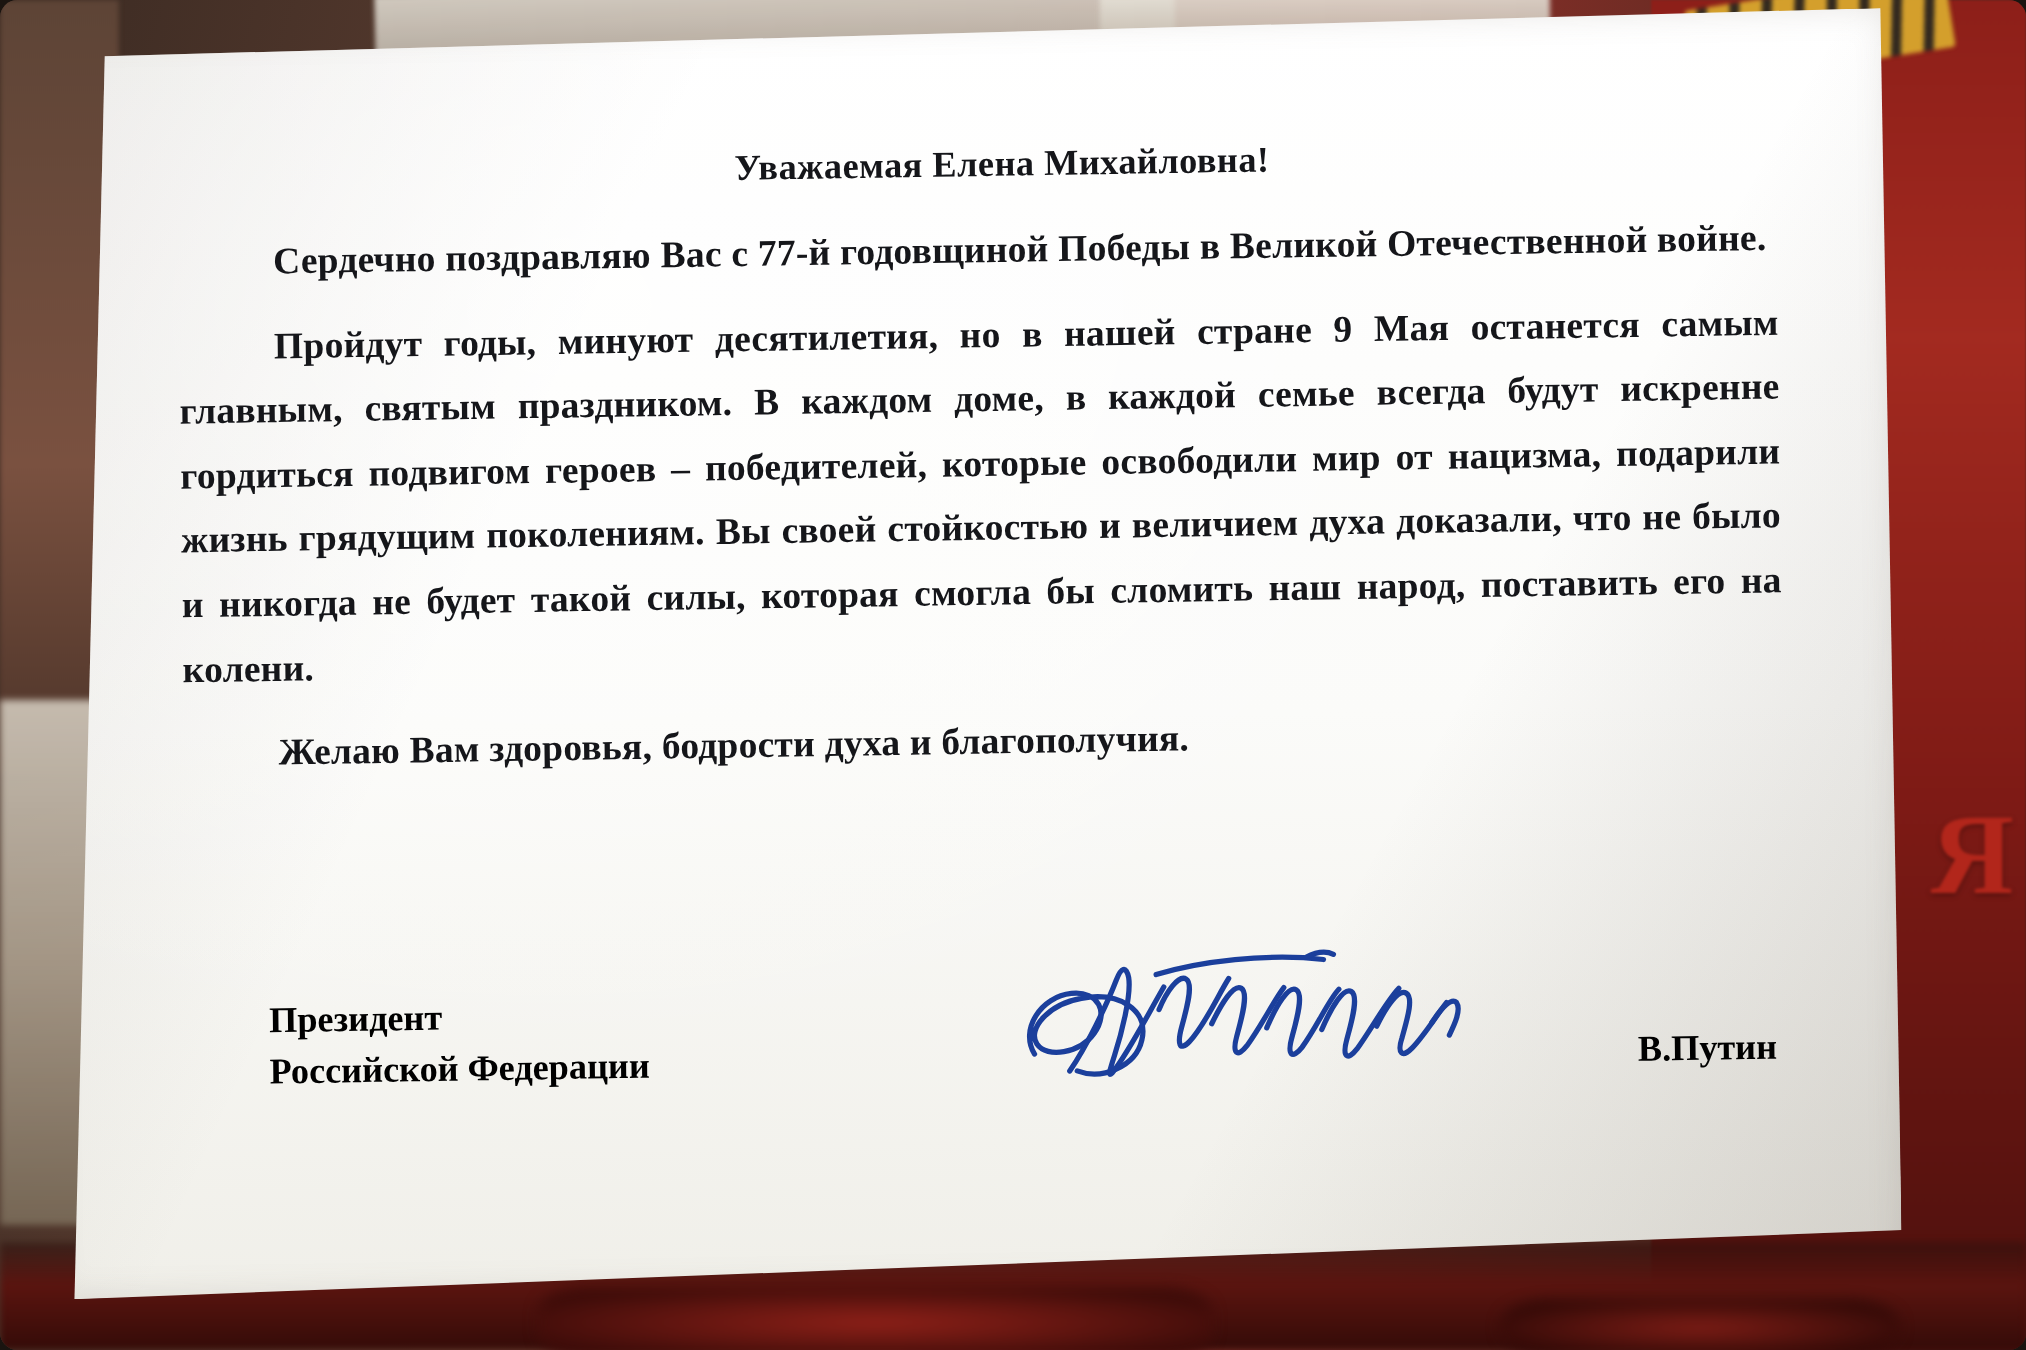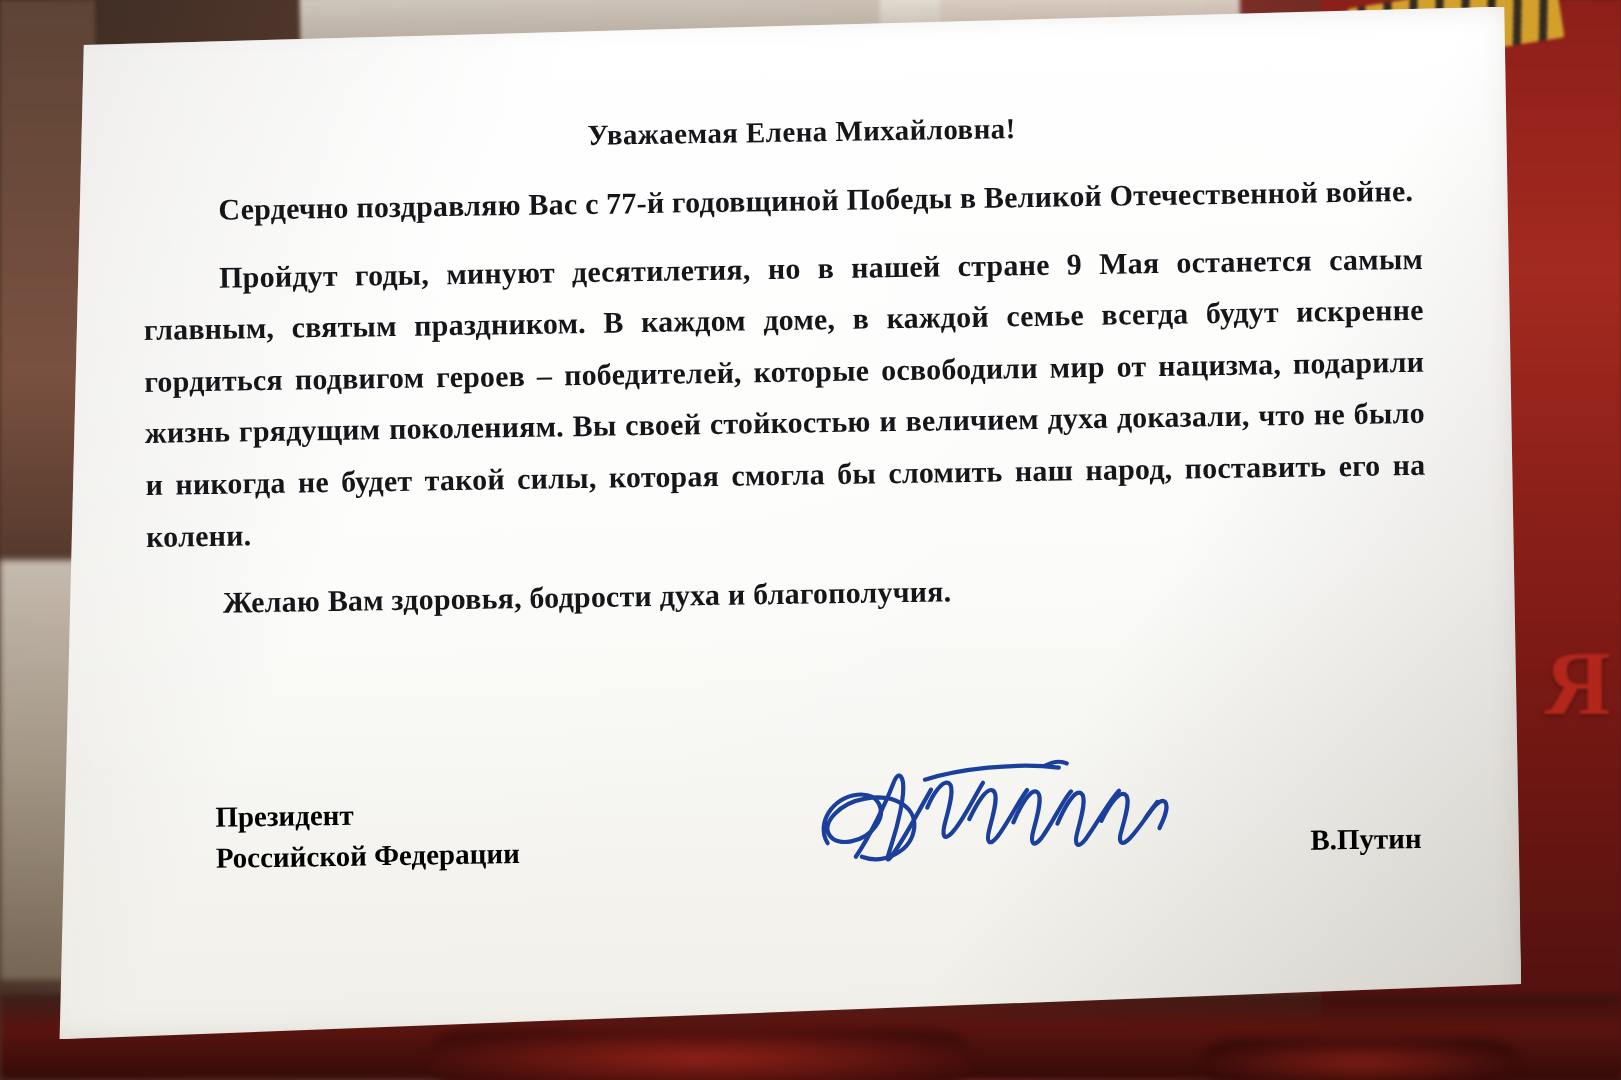--- a/index.html
+++ b/index.html
@@ -12,20 +12,21 @@
   }
 
   
   .photo {
     position: relative;
     width: 1621px;
     height: 1080px;
     background: #2b211c;
     overflow: hidden;
     font-family: "Liberation Serif", serif;
+    border-radius: 14px;
   }
 
   .bg-table {
     position: absolute;
     inset: 0;
     background:
       linear-gradient(105deg, #3a2a22 0%, #51372c 18%, #6b4234 36%, #8c2f28 58%, #5f2a22 76%, #2e1d17 100%);
   }
 
   

